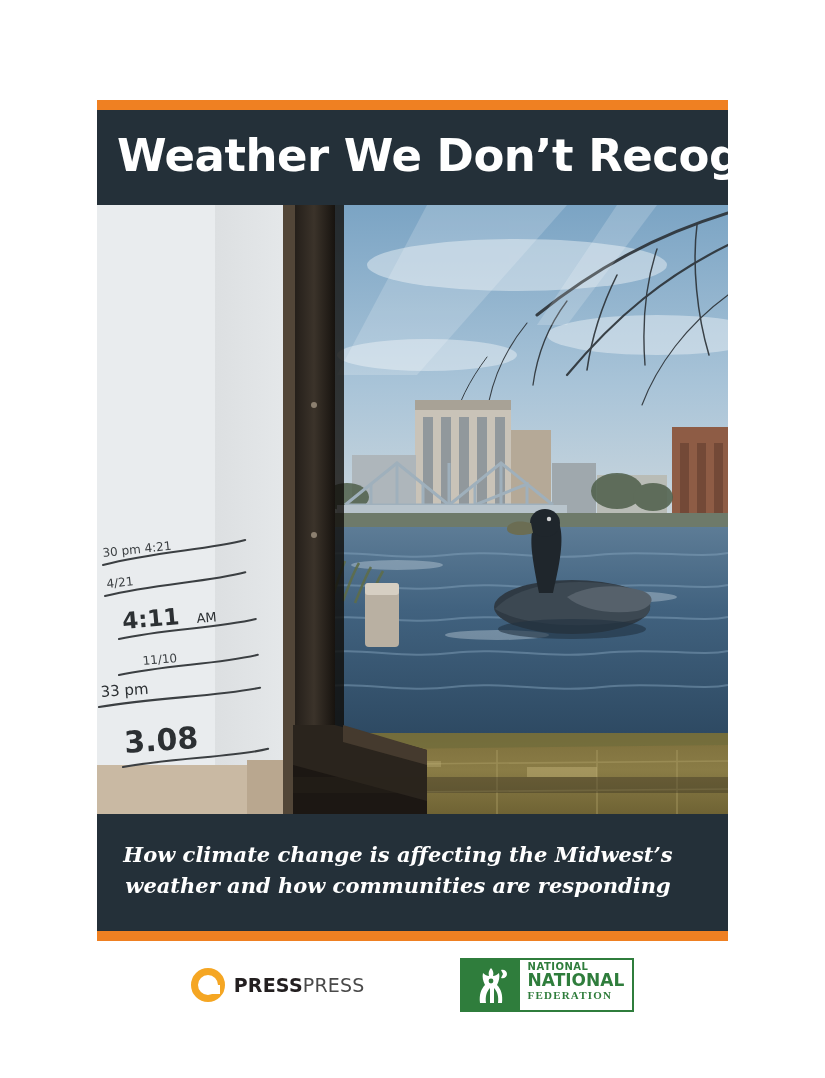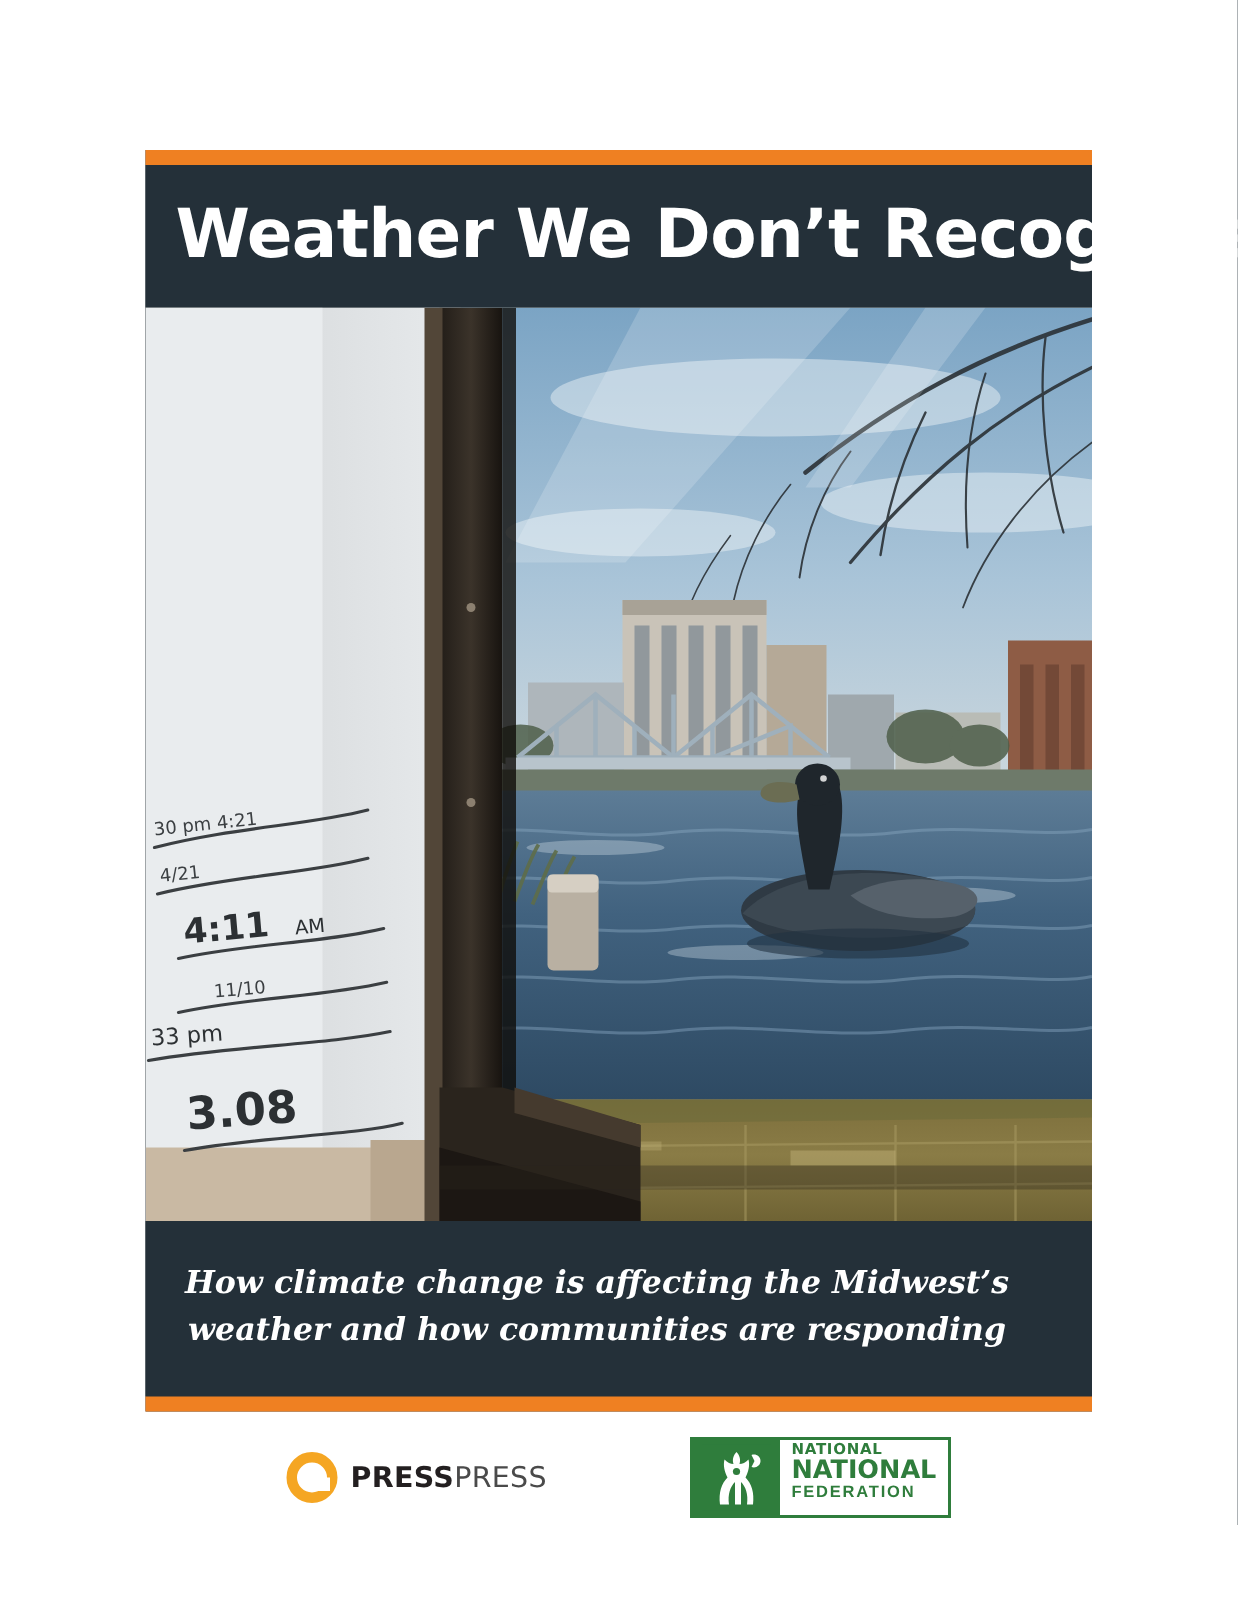--- a/index.html
+++ b/index.html
@@ -162,21 +162,21 @@
   }
   .nwf-words .l2 {
     font-family: "DejaVu Sans", sans-serif;
     font-size: 17px;
     font-weight: bold;
     color: #2f7d3c;
     letter-spacing: 0px;
     line-height: 1.05;
   }
   .nwf-words .l3 {
-    font-family: Liberation Sans, sans-serif;
+    font-family: Liberation Serif, serif;
     font-size: 11px;
     font-weight: bold;
     color: #2f7d3c;
     letter-spacing: 1.2px;
     line-height: 1.1;
   }
 </style>
 </head>
 <body>
 

